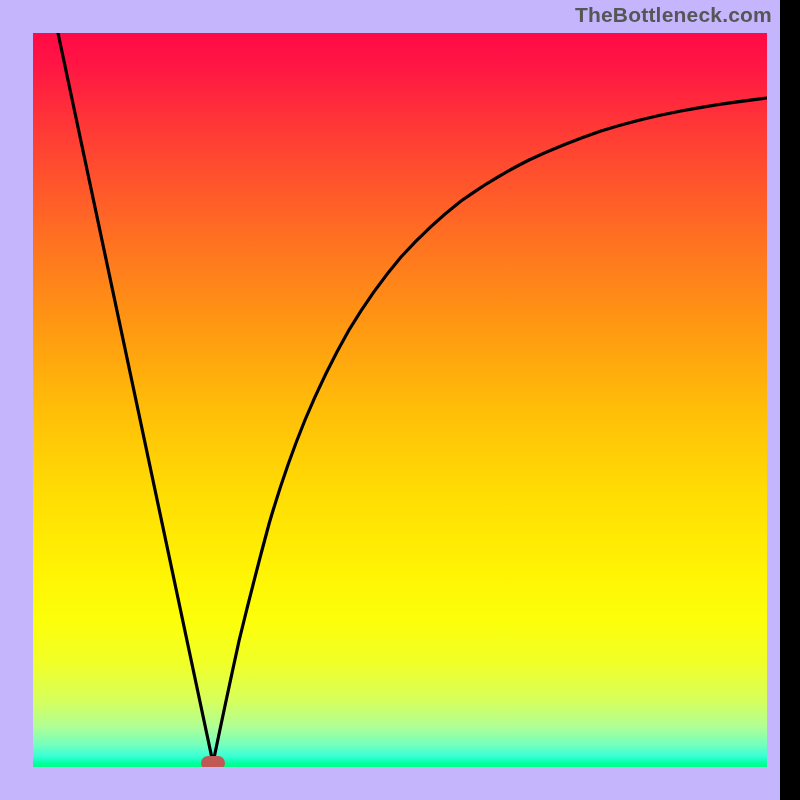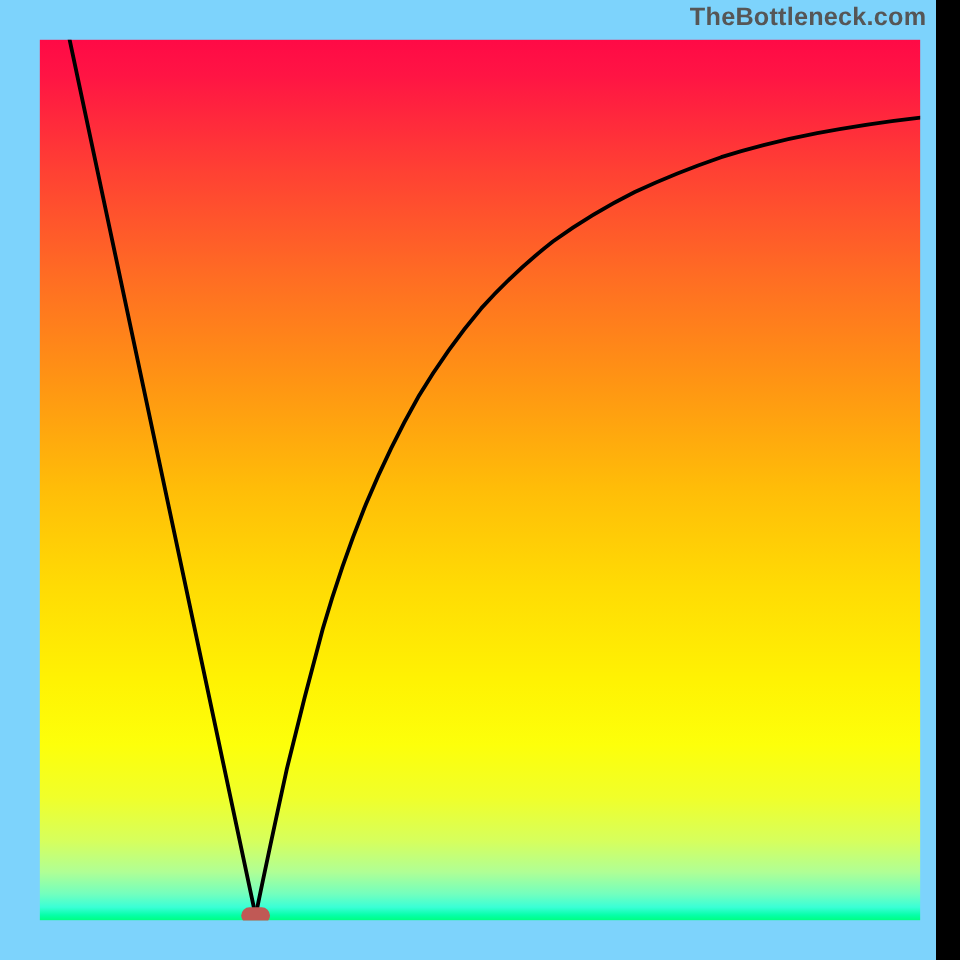--- a/index.html
+++ b/index.html
@@ -9,21 +9,21 @@
     height: 800px;
     background: #000;
     overflow: hidden;
   }
   .frame {
     position: absolute;
     left: 0;
     top: 0;
     width: 780px;
     height: 800px;
-    background: #7dd3fc;
+    background: #c4b5fd;
   }
   .plot {
     position: absolute;
     left: 33px;
     top: 33px;
     width: 734px;
     height: 734px;
     overflow: hidden;
   }
   .gradient {

